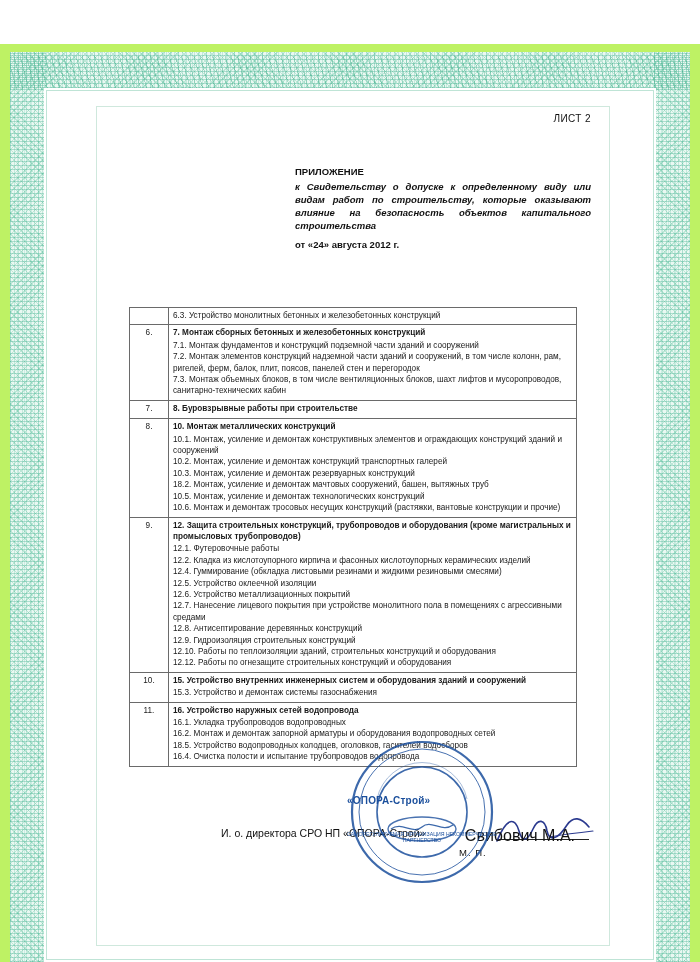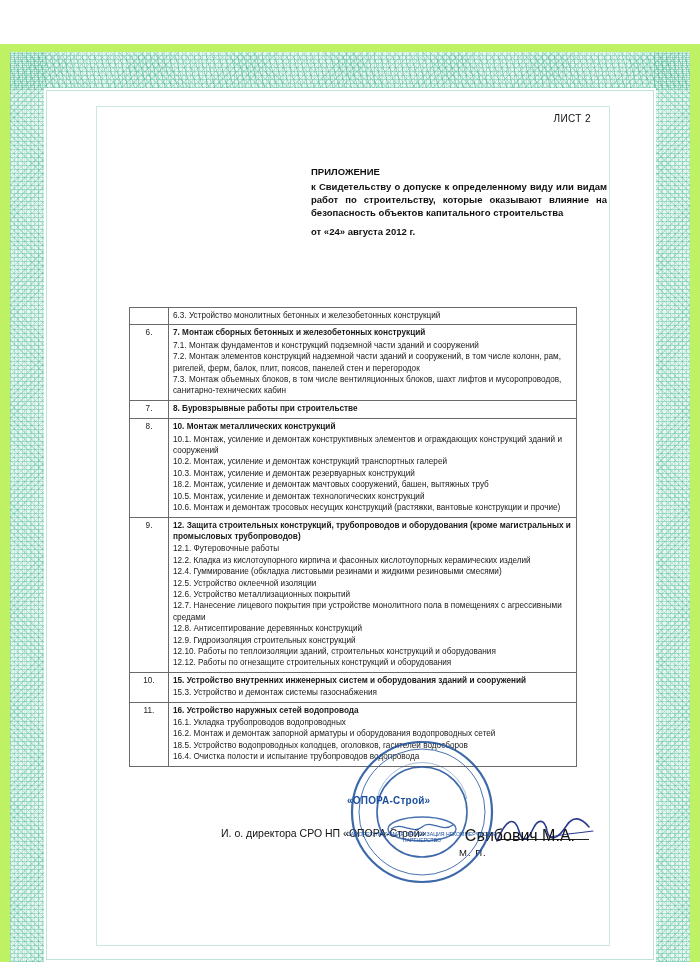--- a/index.html
+++ b/index.html
@@ -62,27 +62,27 @@
     position:absolute;left:96px;top:62px;width:512px;height:838px;
     border:1px solid #cfe8dd;
   }
 
   .list-label{
     position:absolute;right:18px;top:6px;
     font-size:10px;letter-spacing:.4px;color:#111;
   }
 
   .head-block{
-    position:absolute;left:214px;top:58px;width:296px;
+    position:absolute;left:198px;top:58px;width:296px;
     font-size:9.5px;line-height:13px;color:#111;
     text-align:justify;
     font-weight:bold;
   }
   .head-block .t1{display:block;margin-bottom:2px;}
-  .head-block .t2{display:block;text-align:justify;font-weight:bold;}
+  .head-block .t2{display:block;text-align:justify;font-weight:bold;font-style:italic;}
   .head-block .t3{display:block;margin-top:6px;}
   .head-block .t4{display:block;}
 
   
   table.works{
     position:absolute;left:32px;top:200px;
     width:448px;
     border-collapse:collapse;
     table-layout:fixed;
     border-radius:23px;

